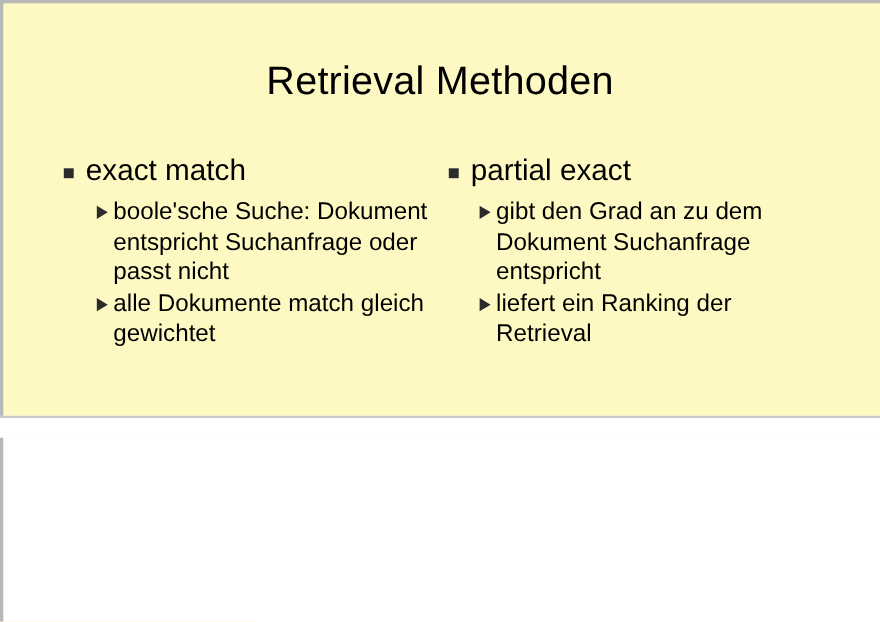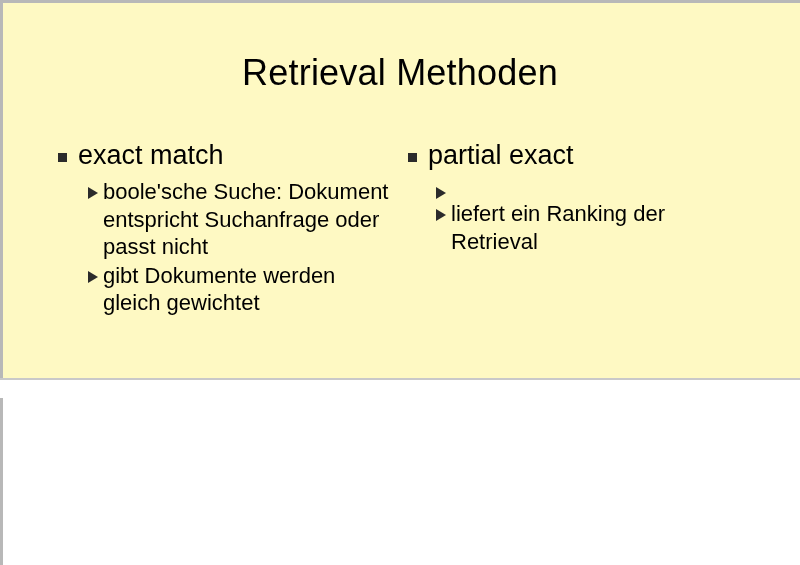--- a/index.html
+++ b/index.html
@@ -132,33 +132,34 @@
         <span class="bullet"></span>
         <span>exact match</span>
       </div>
       <div class="sub-list">
         <div class="lvl2">
           <span class="arrow"></span>
           <span class="lvl2-text">boole'sche Suche: Dokument entspricht Suchanfrage oder passt nicht</span>
         </div>
         <div class="lvl2">
           <span class="arrow"></span>
-          <span class="lvl2-text">gibt Dokumente werden gleich gewichtet</span>
+          <span class="lvl2-text">alle Dokumente match gleich gewichtet</span>
         </div>
       </div>
     </div>
 
     <div class="col col-right">
       <div class="lvl1">
         <span class="bullet"></span>
         <span>partial exact</span>
       </div>
       <div class="sub-list">
         <div class="lvl2">
           <span class="arrow"></span>
+          <span class="lvl2-text">gibt den Grad an zu dem Dokument Suchanfrage entspricht</span>
         </div>
         <div class="lvl2">
           <span class="arrow"></span>
           <span class="lvl2-text">liefert ein Ranking der Retrieval</span>
         </div>
       </div>
     </div>
 
   </div>
 

